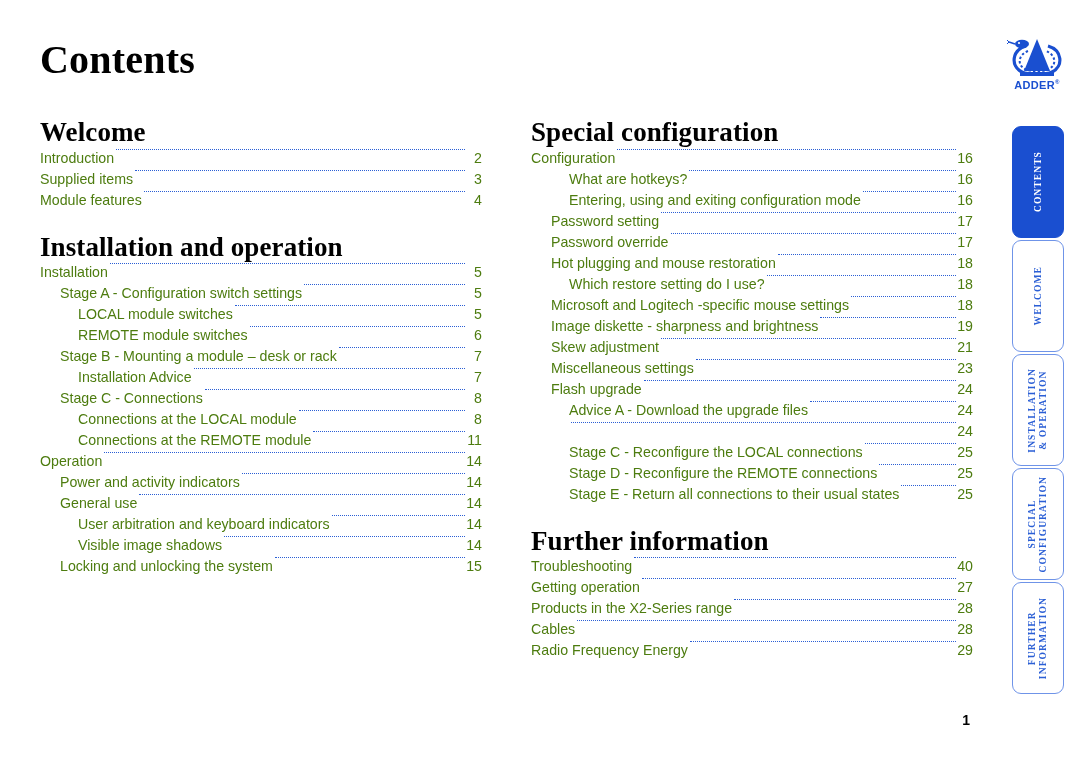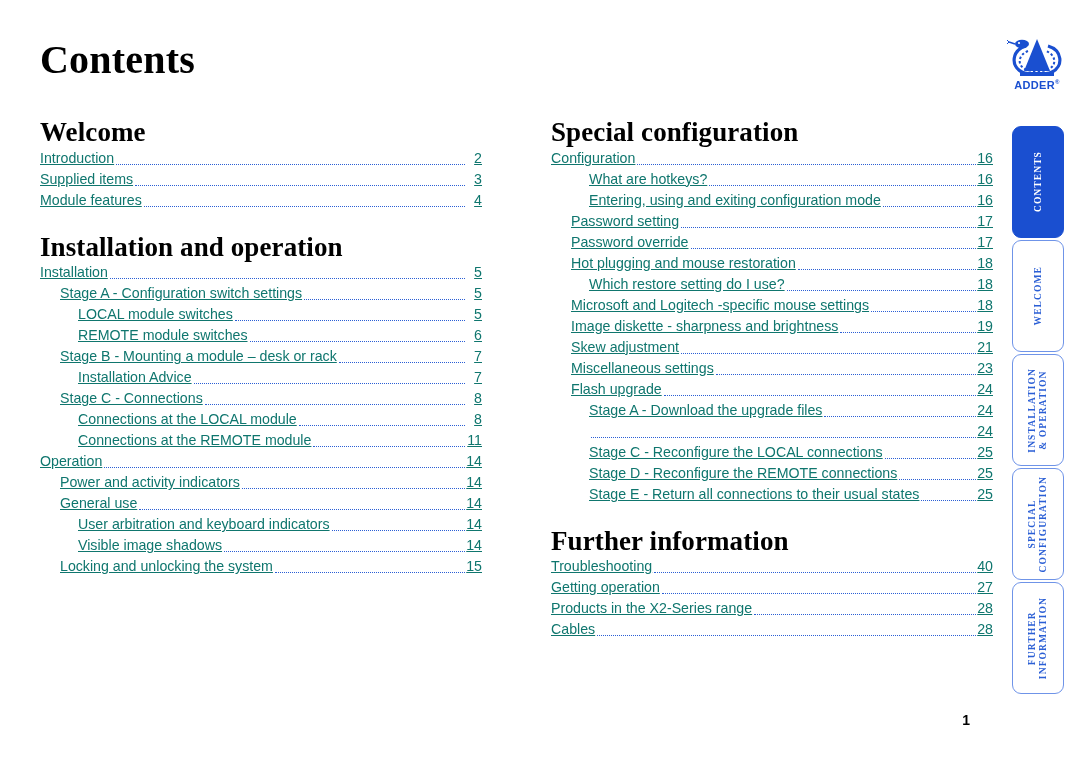--- a/index.html
+++ b/index.html
@@ -54,46 +54,44 @@
     font-size: 6px;
     vertical-align: super;
   }
 
   
   .column {
     position: absolute;
     top: 118px;
   }
   #col-left  { left: 40px;  width: 442px; }
-  #col-right { left: 551px; width: 442px; }
+  #col-right { left: 531px; width: 442px; }
 
   .section-heading {
     font-family: "Liberation Serif", serif;
     font-weight: bold;
     font-size: 27px;
     color: #000000;
     line-height: 1.06;
     margin: 0 0 1px 0;
     letter-spacing: 0.1px;
   }
   .section-block { margin-bottom: 22px; }
   .section-block:last-child { margin-bottom: 0; }
 
   
   .toc-list { margin: 0; padding: 0; list-style: none; }
 
   .toc-entry {
     display: flex;
-    align-items: flex-end;
-    color: #0f766e;
+    color: #4d7c0f;
     font-family: "Liberation Sans", sans-serif;
     font-size: 14.2px;
     line-height: 21px;
     white-space: nowrap;
-    text-decoration: underline;
   }
   .toc-entry .toc-label { flex: 0 0 auto; }
   .toc-entry .toc-leader {
     flex: 1 1 auto;
     margin: 0 1px 4px 2px;
     border-bottom: 1.5px dotted #2b5fd5;
     min-width: 8px;
     height: 1px;
   }
   .toc-entry .toc-page {
@@ -344,21 +342,21 @@
           <span class="toc-label">Miscellaneous settings</span>
           <span class="toc-leader"></span>
           <span class="toc-page">23</span>
         </li>
         <li class="toc-entry lvl-1">
           <span class="toc-label">Flash upgrade</span>
           <span class="toc-leader"></span>
           <span class="toc-page">24</span>
         </li>
         <li class="toc-entry lvl-2">
-          <span class="toc-label">Stage A - Download the upgrade files</span>
+          <span class="toc-label">Advice A - Download the upgrade files</span>
           <span class="toc-leader"></span>
           <span class="toc-page">24</span>
         </li>
         <li class="toc-entry lvl-2">
           <span class="toc-leader"></span>
           <span class="toc-page">24</span>
         </li>
         <li class="toc-entry lvl-2">
           <span class="toc-label">Stage C - Reconfigure the LOCAL connections</span>
           <span class="toc-leader"></span>
@@ -391,20 +389,25 @@
         </li>
         <li class="toc-entry lvl-0">
           <span class="toc-label">Products in the X2-Series range</span>
           <span class="toc-leader"></span>
           <span class="toc-page">28</span>
         </li>
         <li class="toc-entry lvl-0">
           <span class="toc-label">Cables</span>
           <span class="toc-leader"></span>
           <span class="toc-page">28</span>
+        </li>
+        <li class="toc-entry lvl-0">
+          <span class="toc-label">Radio Frequency Energy</span>
+          <span class="toc-leader"></span>
+          <span class="toc-page">29</span>
         </li>
       </ul>
     </div>
   </div>
 
 <div id="tab-strip">
     <div class="side-tab active" style="height: 112px;">
       <span class="tab-text">CONTENTS</span>
     </div>
     <div class="side-tab inactive" style="height: 112px;">

